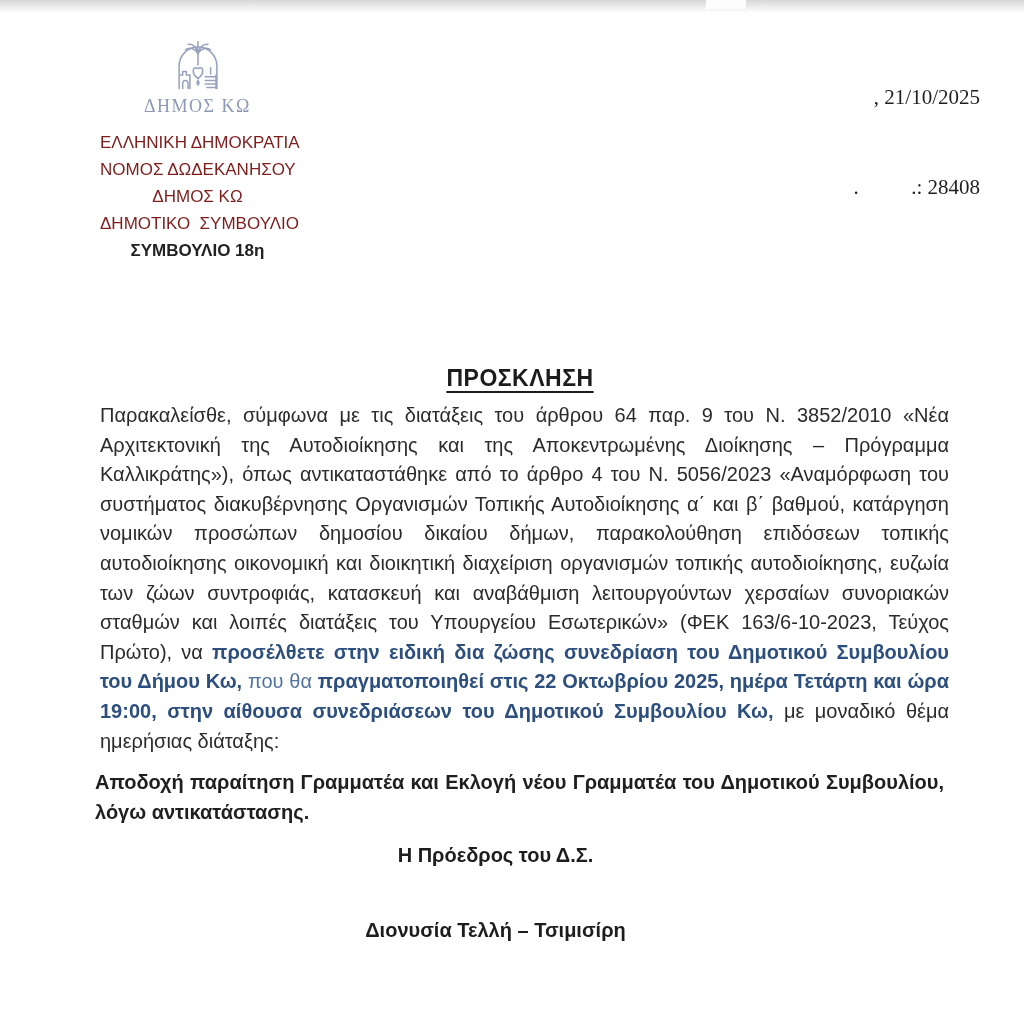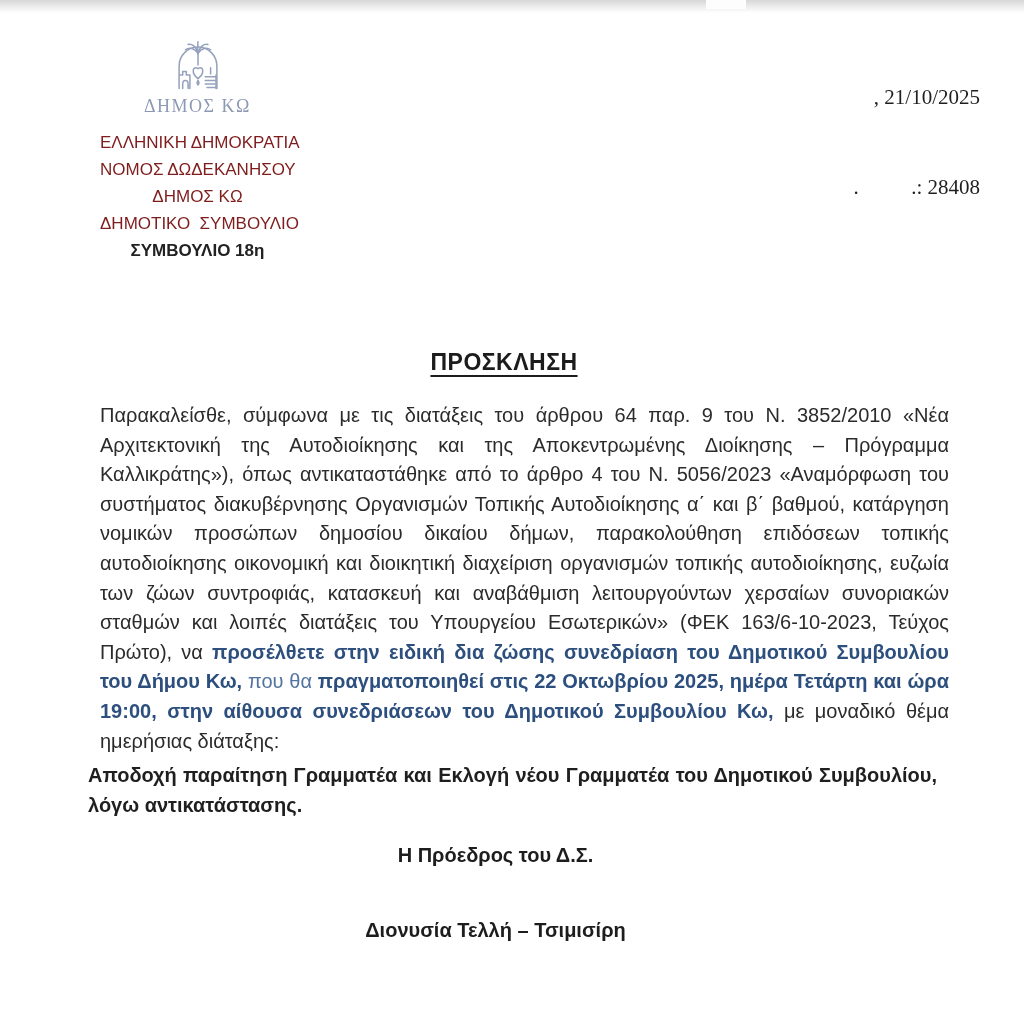--- a/index.html
+++ b/index.html
@@ -47,38 +47,38 @@
   
   .recips{
     position:absolute;left:532px;top:146px;
     font-size:20px;font-weight:bold;line-height:25.8px;color:#1d1d1d;
   }
   .recips .u{text-decoration:underline;text-underline-offset:3px;}
   .recips .indent{padding-left:5px;}
   
   .title{
     position:absolute;left:0;top:349px;width:1008px;
-    margin:0;text-align:center;
+    margin:16px;text-align:center;
     font-size:23px;font-weight:bold;color:#1c1c1c;
     text-decoration:underline;text-underline-offset:5px;
     letter-spacing:0.5px;
   }
   
   .body-par{
     position:absolute;left:88px;top:389px;width:849px;
     margin:12px;
     font-size:20px;line-height:29.6px;
     text-align:justify;color:#2b2b2b;
   }
   .bb{color:#2d4f7e;font-weight:bold;}
   .b{color:#53739f;}
   
   .agenda{
     position:absolute;left:88px;top:760px;width:849px;
-    margin:0;
+    margin:7px;
     font-size:20px;line-height:30px;font-weight:bold;
     text-align:justify;color:#1f1f1f;
   }
   
   .sig-role{
     position:absolute;left:88px;top:844px;width:815px;
     text-align:center;font-size:20px;font-weight:bold;color:#1d1d1d;
   }
   .sig-name{
     position:absolute;left:88px;top:919px;width:815px;

